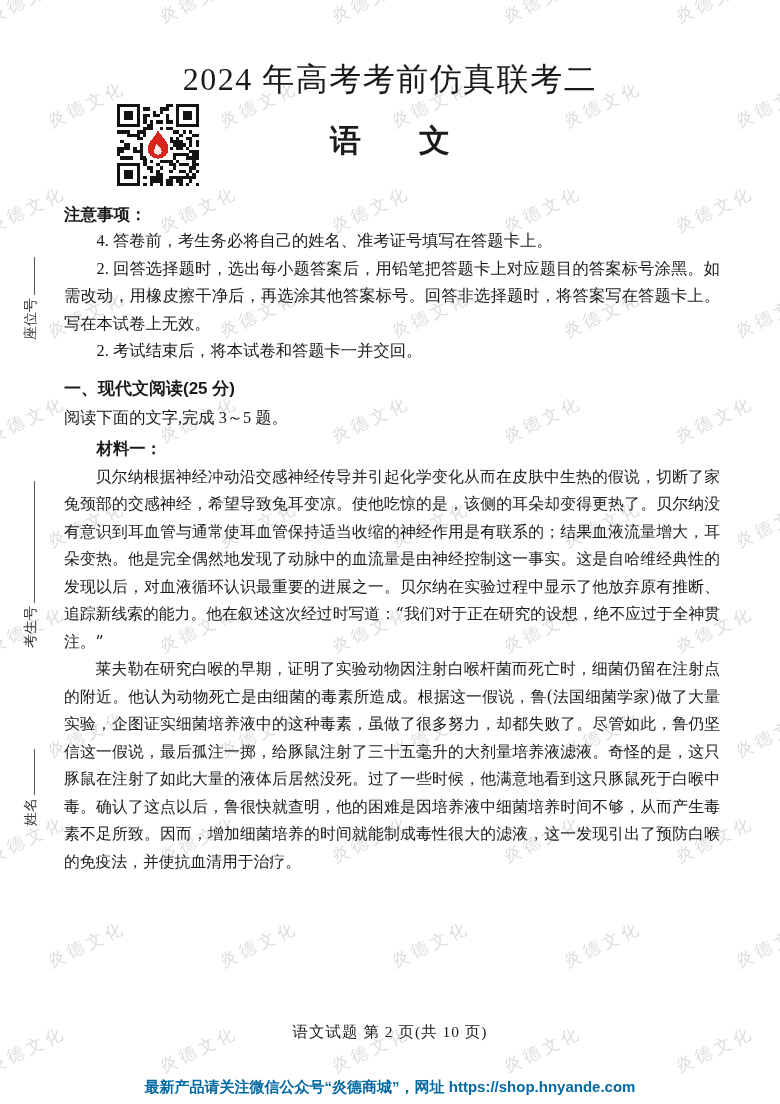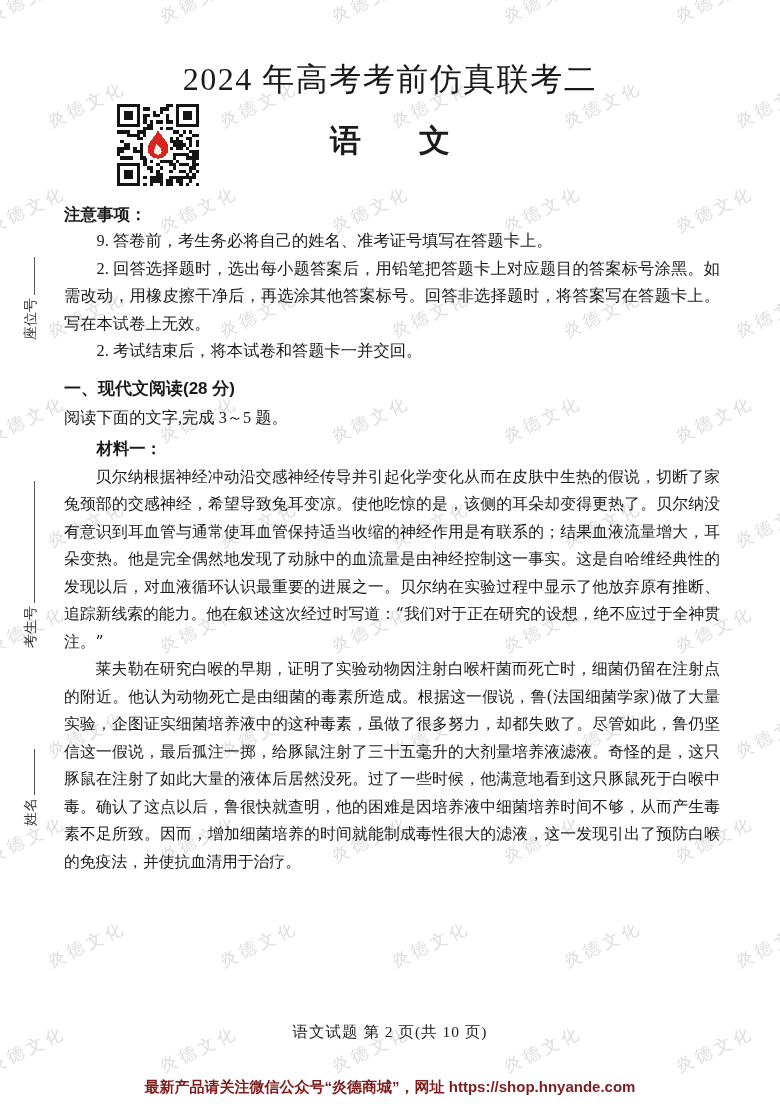--- a/index.html
+++ b/index.html
@@ -70,21 +70,21 @@
     font-size:15.8px; line-height:27.5px;
     text-indent:2em; text-align:justify; text-justify:inter-ideograph;
   }
   .page-footer{
     position:absolute; top:1022px; left:0; right:0; z-index:2;
     text-align:center; font-size:15.5px; letter-spacing:1px;
   }
   .promo{
     position:absolute; top:1078px; left:0; right:0; z-index:2;
     text-align:center; font-family:"Liberation Sans", sans-serif;
-    font-weight:700; font-size:15px; color:#7f1d1d;
+    font-weight:700; font-size:15px; color:#0369a1;
   }
 </style>
 </head>
 <body>
 
 <div class="page">
 
   <div class="wm-layer" id="wm-layer">
       <span class="wm" style="left: -15px; top: -12px; color: rgb(199, 190, 190);">炎德文化</span>
       <span class="wm" style="left: 157px; top: -12px; color: rgb(199, 190, 190);">炎德文化</span>
@@ -347,25 +347,25 @@
   </div>
   <div class="seal seal-exam">
     <span>考生号</span><span class="fill-line"></span>
   </div>
   <div class="seal seal-name">
     <span>姓名</span><span class="fill-line"></span>
   </div>
 
   <div class="content-col">
     <div class="notice-heading">注意事项：</div>
-    <p class="notice-item">9. 答卷前，考生务必将自己的姓名、准考证号填写在答题卡上。</p>
+    <p class="notice-item">4. 答卷前，考生务必将自己的姓名、准考证号填写在答题卡上。</p>
     <p class="notice-item">2. 回答选择题时，选出每小题答案后，用铅笔把答题卡上对应题目的答案标号涂黑。如需改动，用橡皮擦干净后，再选涂其他答案标号。回答非选择题时，将答案写在答题卡上。写在本试卷上无效。</p>
     <p class="notice-item">2. 考试结束后，将本试卷和答题卡一并交回。</p>
 
-    <div class="section-heading">一、现代文阅读(28 分)</div>
+    <div class="section-heading">一、现代文阅读(25 分)</div>
     <div class="reading-instruction">阅读下面的文字,完成 3～5 题。</div>
     <div class="material-label">材料一：</div>
 
     <p class="passage">贝尔纳根据神经冲动沿交感神经传导并引起化学变化从而在皮肤中生热的假说，切断了家兔颈部的交感神经，希望导致兔耳变凉。使他吃惊的是，该侧的耳朵却变得更热了。贝尔纳没有意识到耳血管与通常使耳血管保持适当收缩的神经作用是有联系的；结果血液流量增大，耳朵变热。他是完全偶然地发现了动脉中的血流量是由神经控制这一事实。这是自哈维经典性的发现以后，对血液循环认识最重要的进展之一。贝尔纳在实验过程中显示了他放弃原有推断、追踪新线索的能力。他在叙述这次经过时写道：“我们对于正在研究的设想，绝不应过于全神贯注。”</p>
     <p class="passage">莱夫勒在研究白喉的早期，证明了实验动物因注射白喉杆菌而死亡时，细菌仍留在注射点的附近。他认为动物死亡是由细菌的毒素所造成。根据这一假说，鲁(法国细菌学家)做了大量实验，企图证实细菌培养液中的这种毒素，虽做了很多努力，却都失败了。尽管如此，鲁仍坚信这一假说，最后孤注一掷，给豚鼠注射了三十五毫升的大剂量培养液滤液。奇怪的是，这只豚鼠在注射了如此大量的液体后居然没死。过了一些时候，他满意地看到这只豚鼠死于白喉中毒。确认了这点以后，鲁很快就查明，他的困难是因培养液中细菌培养时间不够，从而产生毒素不足所致。因而，增加细菌培养的时间就能制成毒性很大的滤液，这一发现引出了预防白喉的免疫法，并使抗血清用于治疗。</p>
   </div>
 
   <div class="page-footer">语文试题 第 2 页(共 10 页)</div>
 
   <div class="promo">最新产品请关注微信公众号“炎德商城”，网址 https://shop.hnyande.com</div>

